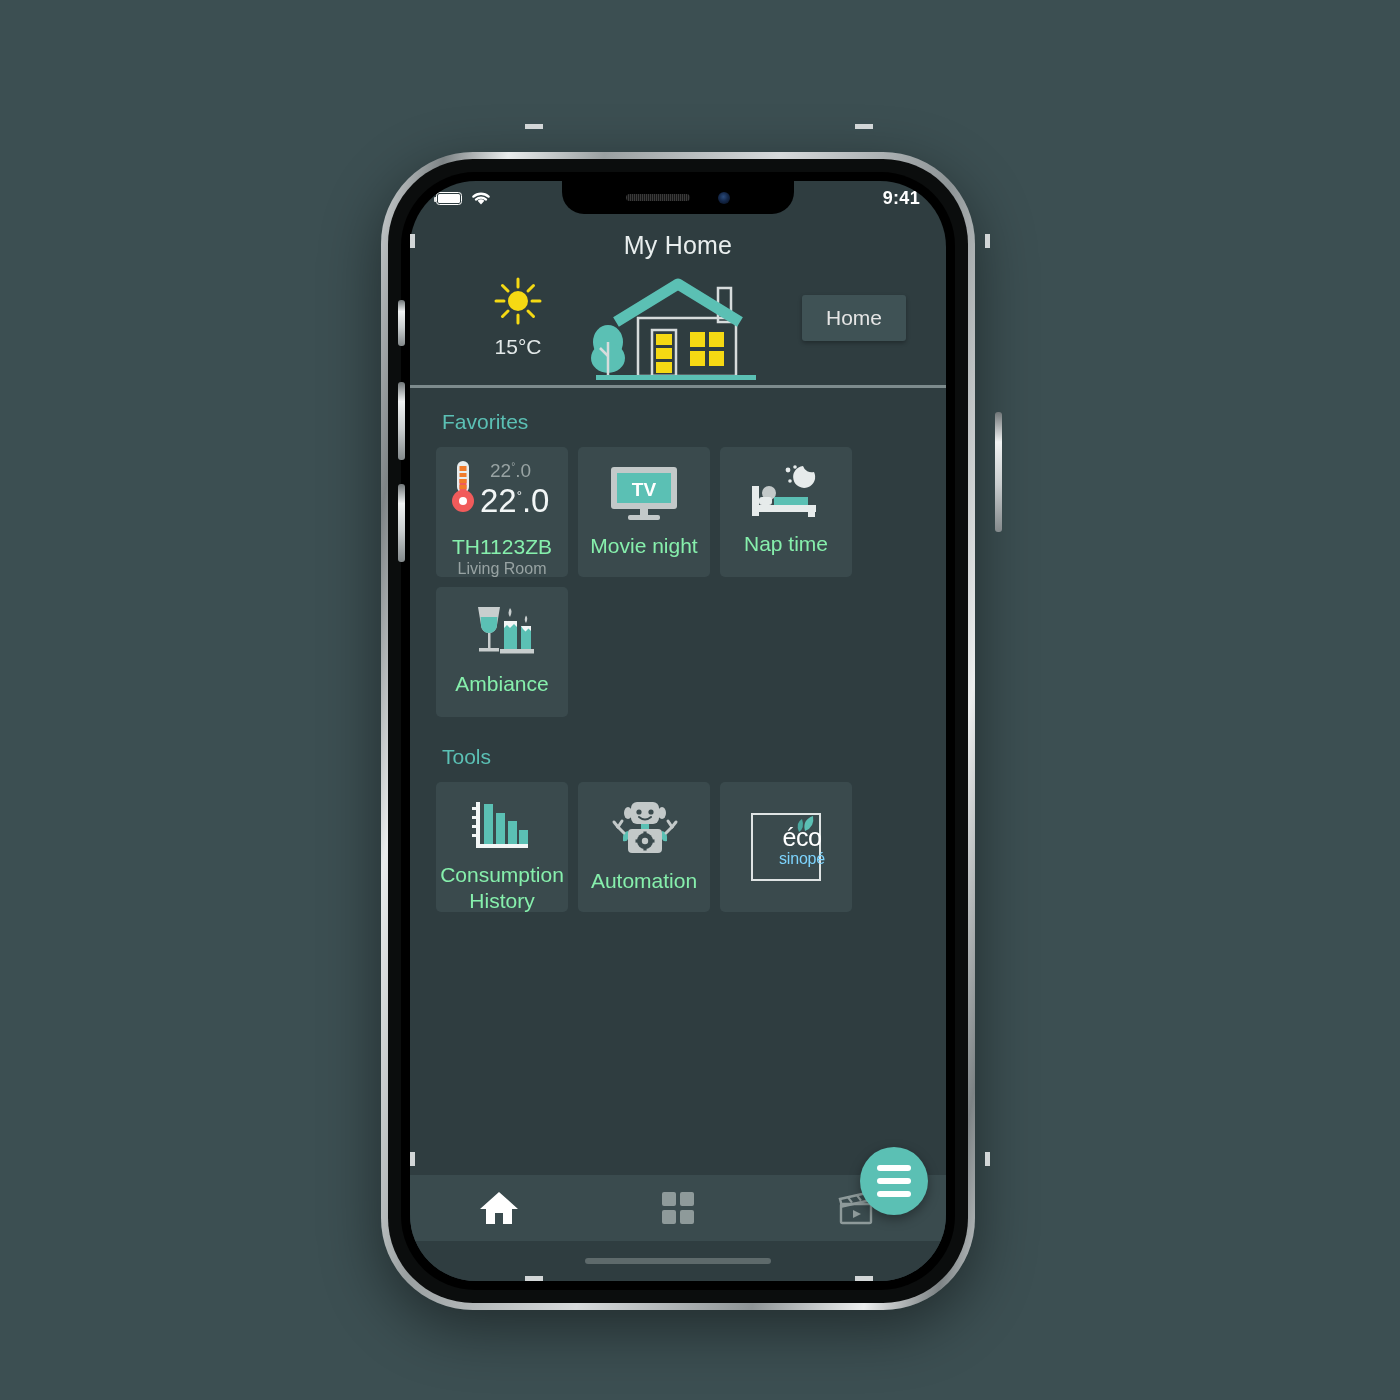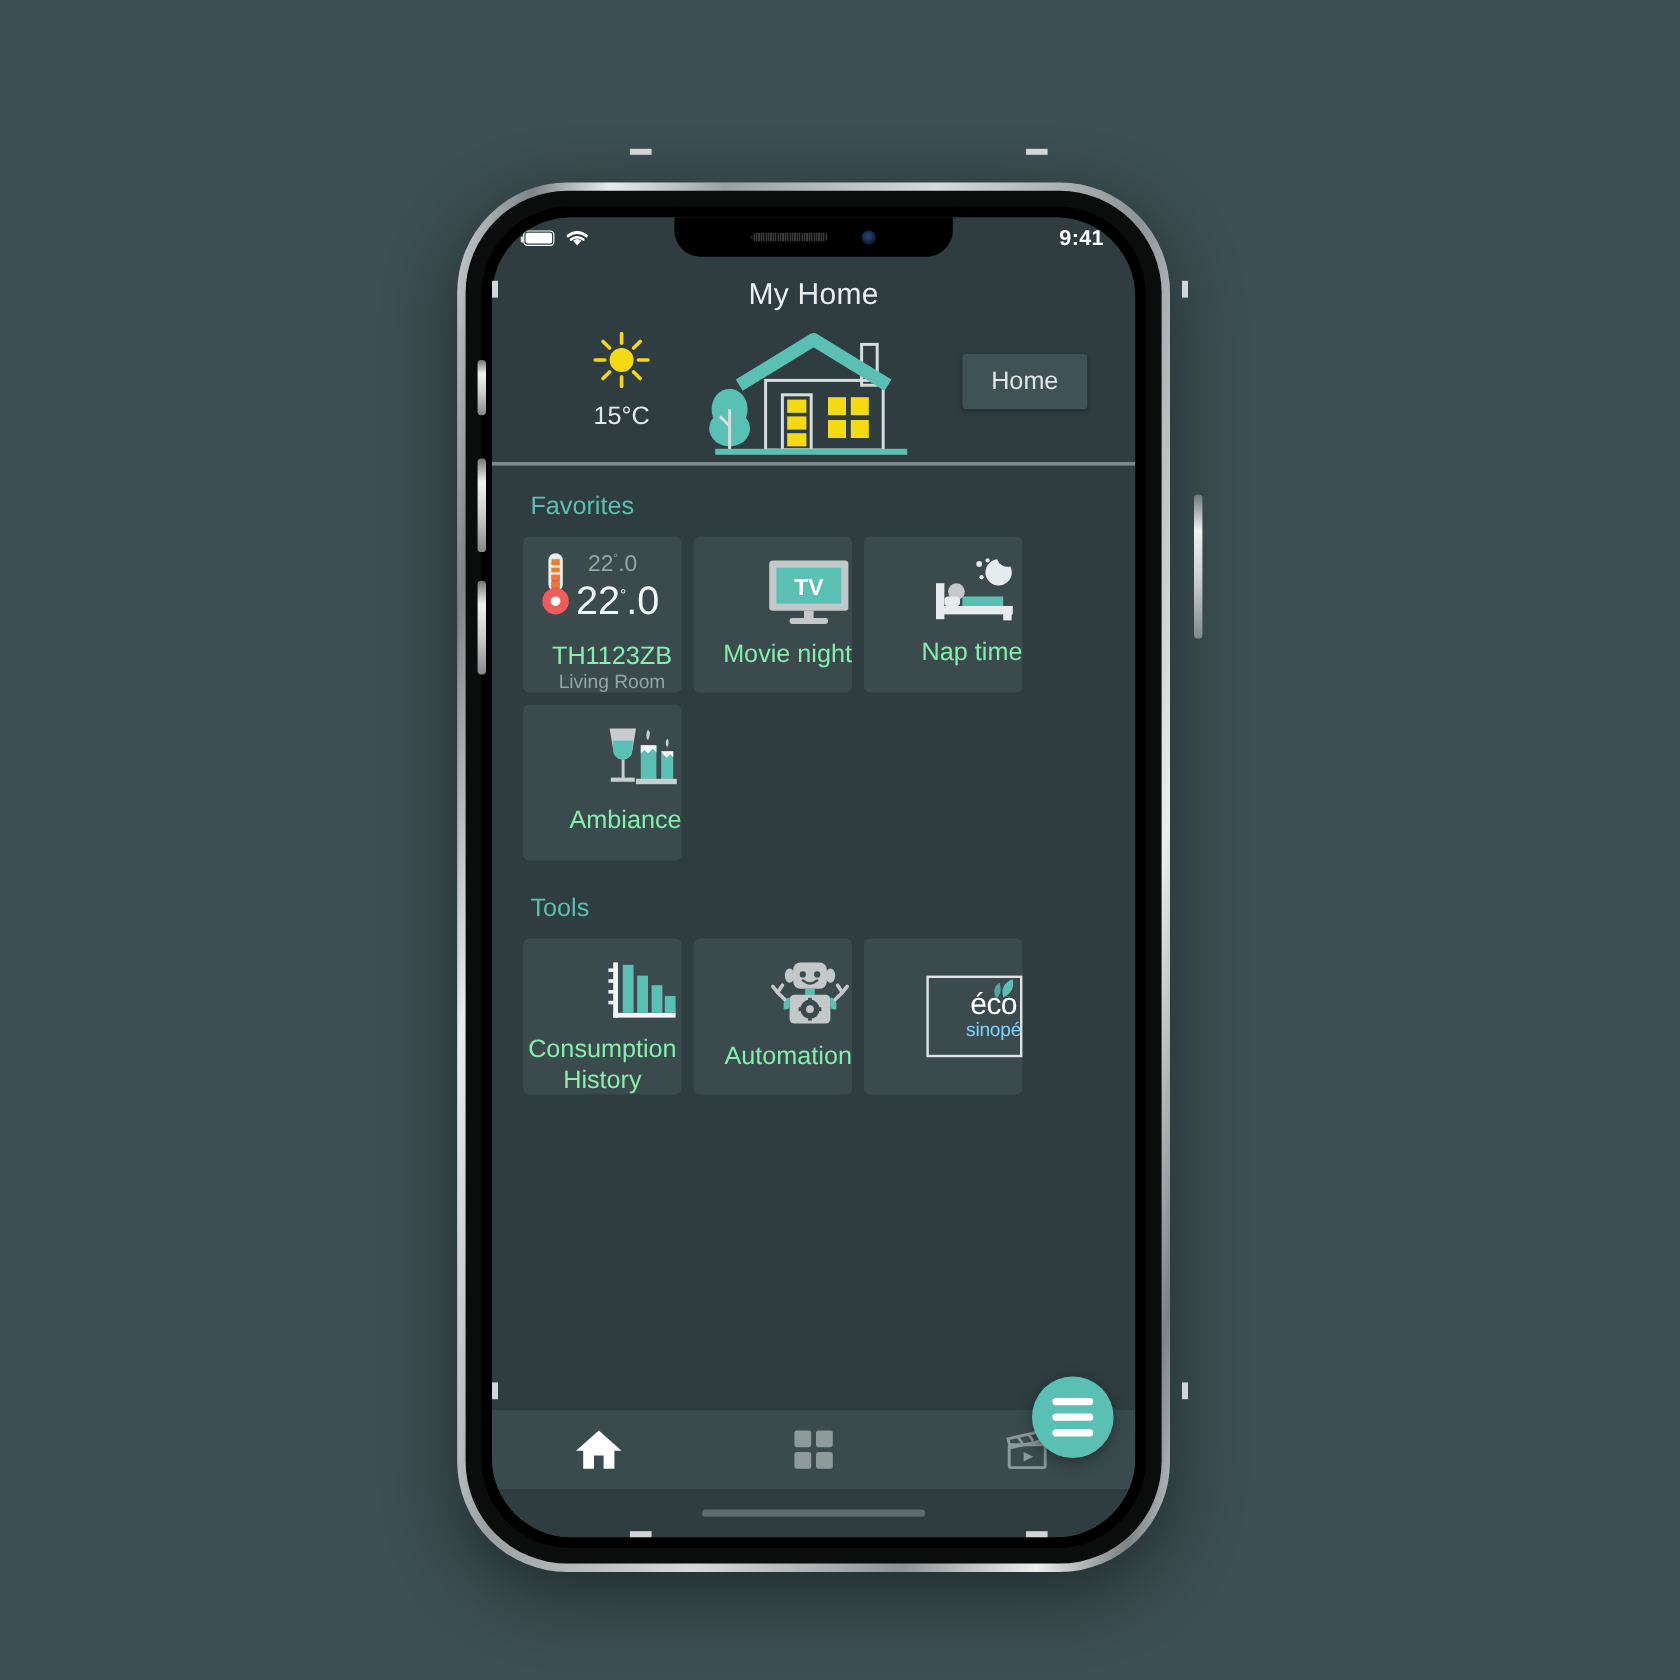--- a/index.html
+++ b/index.html
@@ -114,21 +114,21 @@
   }
 
   
   .body { flex: 1; padding: 22px 26px 0; overflow: hidden; }
   .section-title { color: #5bc0b4; font-size: 21px; margin: 0 0 13px 6px; }
   .section-title.tools { margin-top: 28px; }
 
   .grid { display: flex; flex-wrap: wrap; gap: 10px; }
   .card {
     width: 132px; background: #3a4a4d; border-radius: 5px;
-    display: flex; flex-direction: column; align-items: flex-end;
+    display: flex; flex-direction: column; align-items: center;
     justify-content: flex-start; cursor: pointer;
   }
   .card.tile { height: 130px; padding-top: 16px; }
   .card.tile2 { height: 130px; padding-top: 14px; }
   .card-icon { height: 62px; display: flex; align-items: center;
                justify-content: center; }
   .card-label { color: #86efac; font-size: 21px; text-align: center;
                 line-height: 1.25; margin-top: 8px; }
   .card-sub { color: #98a3a3; font-size: 16px; text-align: center; }
 
@@ -138,21 +138,21 @@
                 padding-left: 6px; }
   .thermo-vals { display: flex; flex-direction: column; align-items: flex-start;
                  padding-top: 2px; }
   .setpoint { color: #98a3a3; font-size: 19px; line-height: 1; padding-left: 10px; }
   .current { color: #f2f6f6; font-size: 33px; line-height: 1.05; margin-top: 4px; }
   .deg-sup { font-size: 13px; vertical-align: super; }
   .deg-sup-sm { font-size: 10px; vertical-align: super; }
   .thermo-labels { margin-top: 7px; }
 
   
-  .eco-box { width: 80px; height: 68px; border: 2px solid #dfe4e4;
+  .eco-box { width: 70px; height: 68px; border: 2px solid #dfe4e4;
              position: relative; display: flex; flex-direction: column;
              align-items: center; justify-content: center; padding-left: 32px; }
   .eco-main { color: #fff; font-size: 25px; line-height: .95; letter-spacing: -.5px;
               font-family: "Liberation Sans", sans-serif; }
   .eco-sub { color: #7dd3fc; font-size: 16px; line-height: 1.1; letter-spacing: -.2px; }
 
   
   .tabbar {
     position: relative; height: 66px; background: #3a4b4e;
     display: flex; align-items: center;

